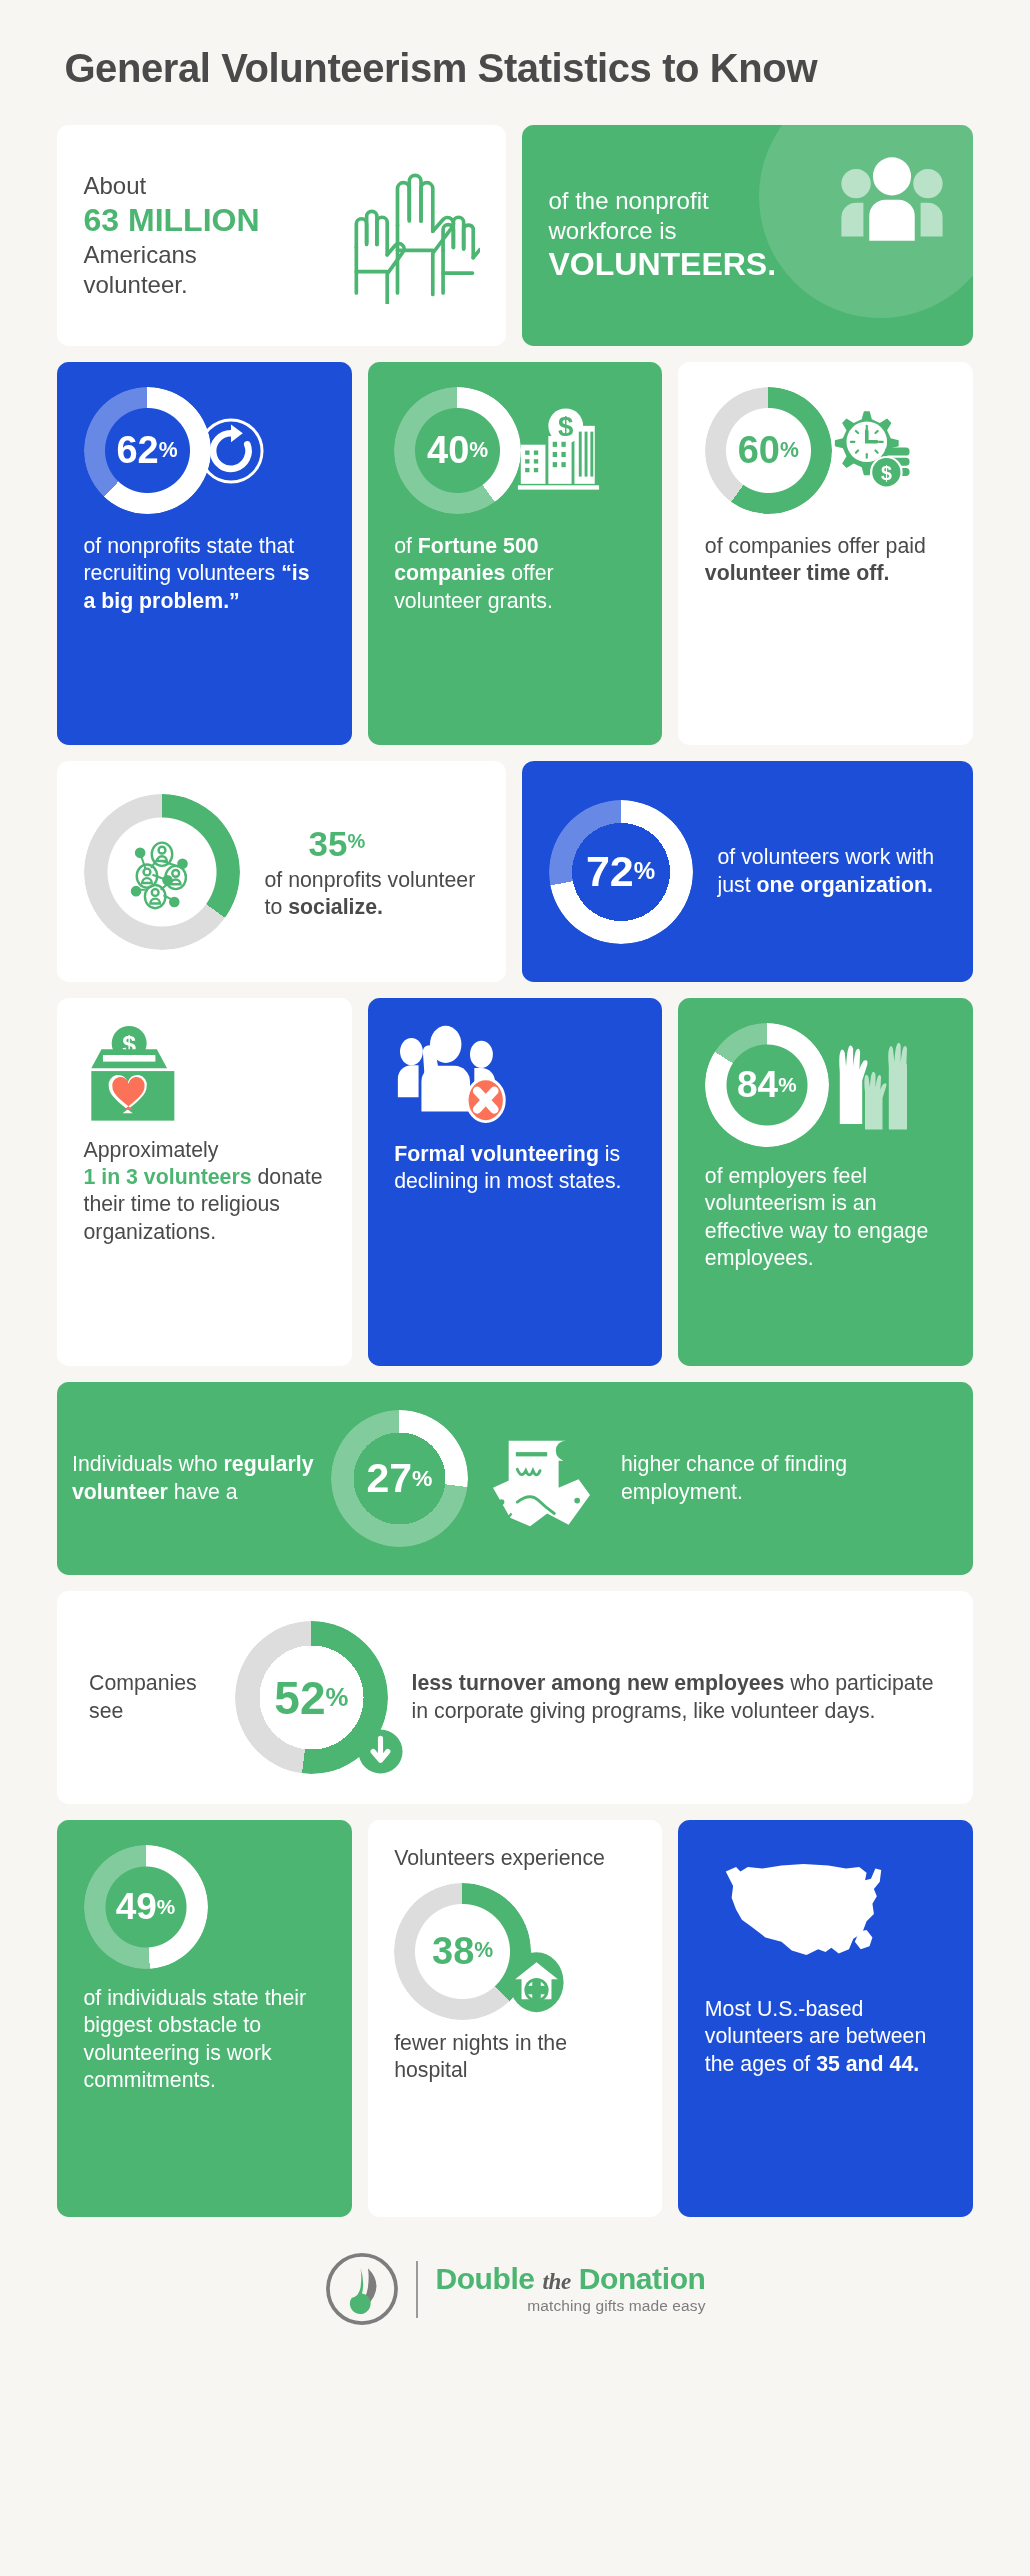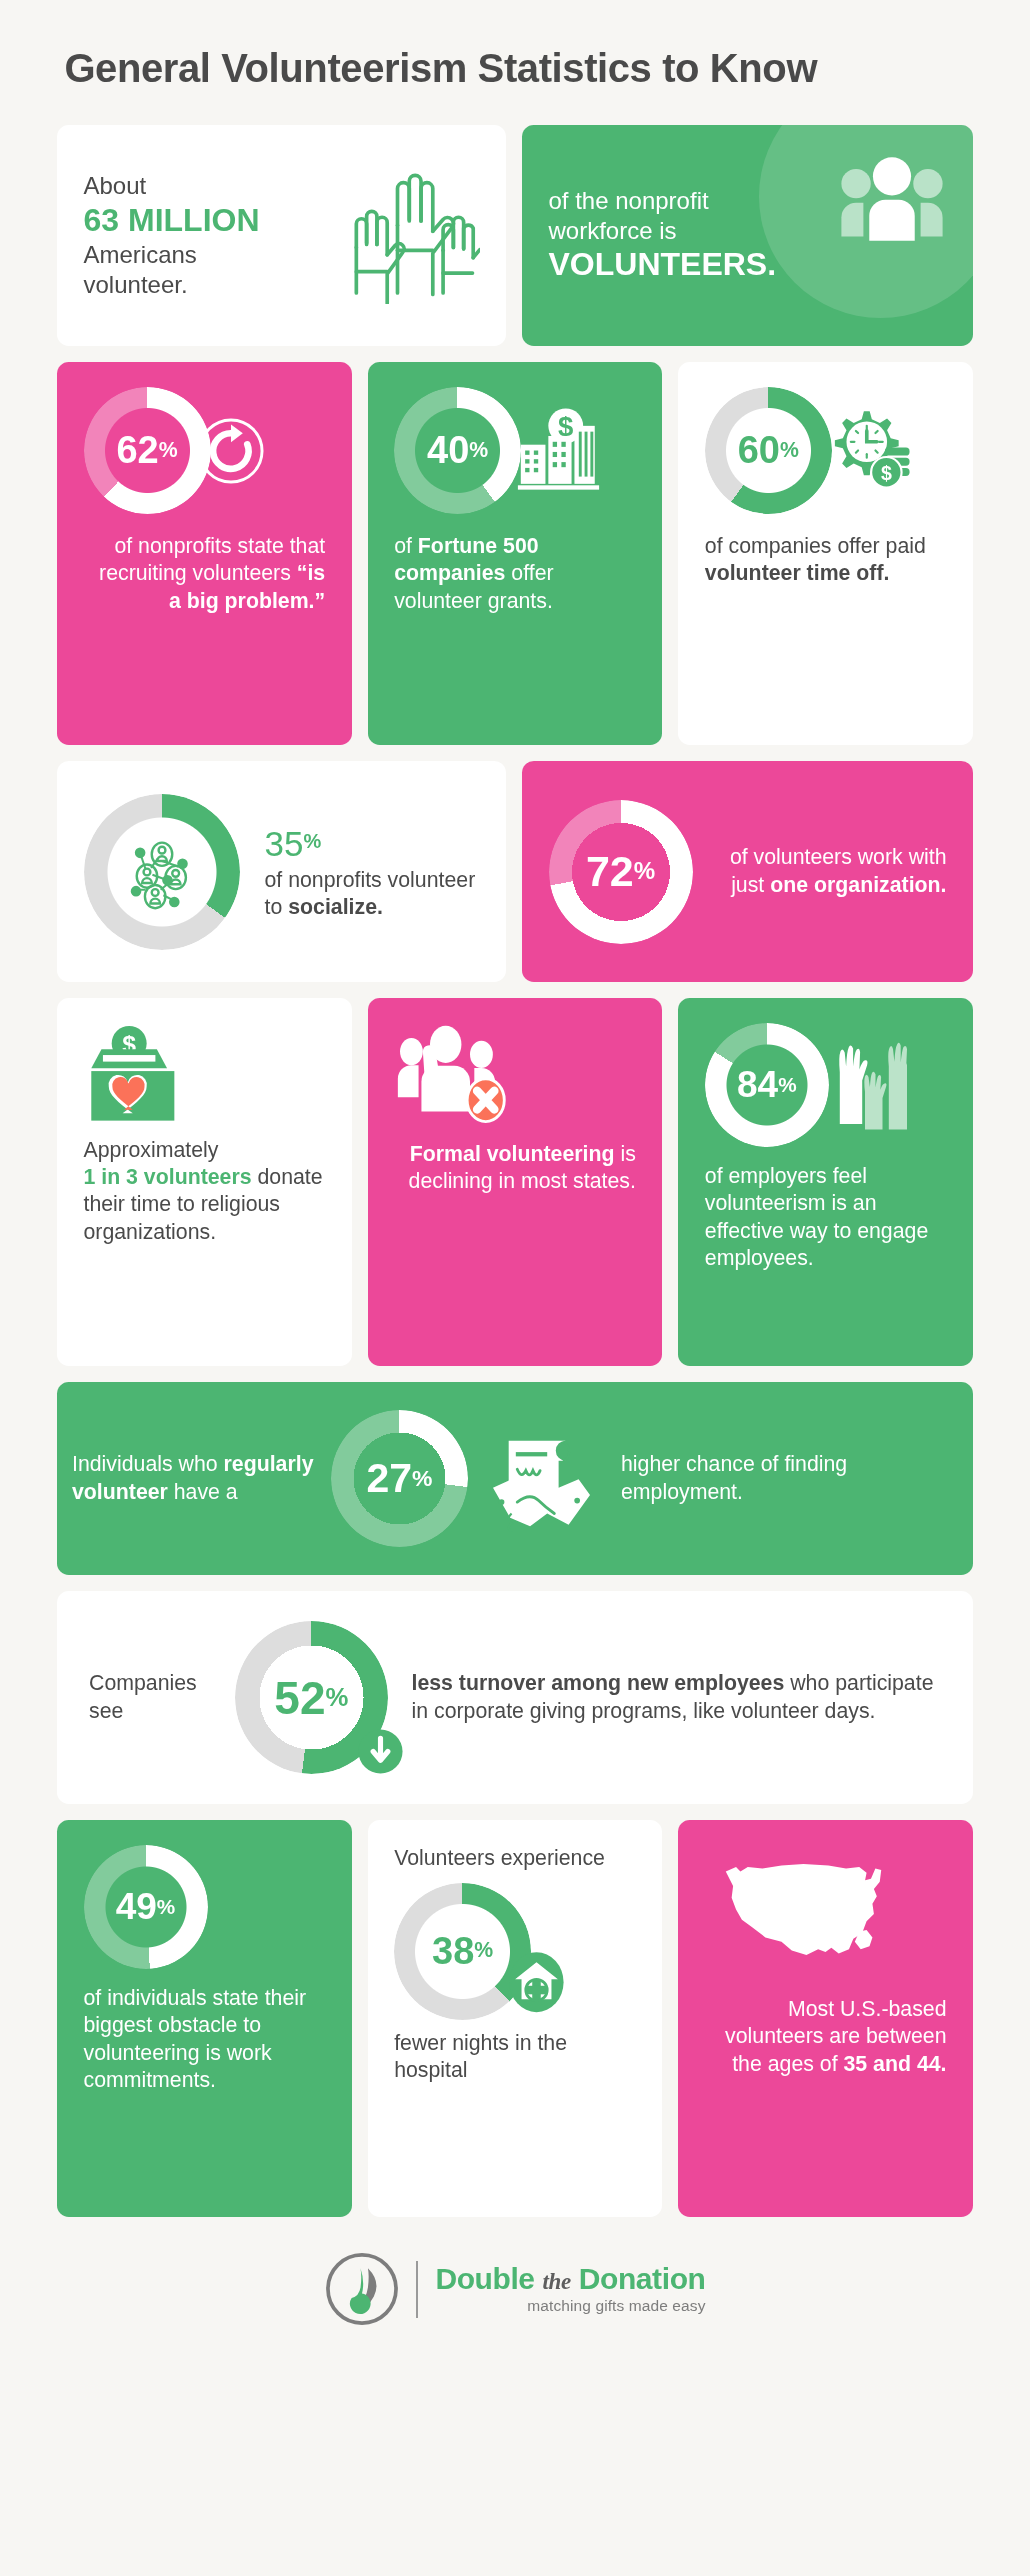--- a/index.html
+++ b/index.html
@@ -28,21 +28,21 @@
   
   .row { display: flex; gap: 16px; margin-bottom: 16px; }
 
   .card {
     border-radius: 11.8px;
     position: relative;
     overflow: hidden;
   }
   .card.white  { background: #FFFFFF; }
   .card.green  { background: #4CB572; }
-  .card.coral  { background: #ec4899; text-align: right; }
+  .card.coral  { background: #1d4ed8; }
 
   .pad { padding: 25px 26.5px; }
 
   
   .t-dark  { color: #4A4A4A; }
   .t-white { color: #FFFFFF; }
   .t-green { color: #4CB572; }
 
   .stat-text { font-size: 21.3px; line-height: 1.28; font-weight: normal; }
   .stat-text b { font-weight: bold; }
@@ -309,21 +309,21 @@
             <path d="M43 106 a7 7 0 0 1 14 0 z"></path>
             <circle cx="28" cy="32" r="6" fill="#4CB572"></circle>
             <circle cx="90" cy="48" r="6" fill="#4CB572"></circle>
             <circle cx="68" cy="72" r="6" fill="#4CB572"></circle>
             <circle cx="22" cy="88" r="6" fill="#4CB572"></circle>
             <circle cx="78" cy="104" r="6" fill="#4CB572"></circle>
           </svg>
         </div>
       </div>
       <div class="stat-text t-dark">
-        <span class="t-green" style="font-size:35px;font-weight:normal;">35</span><span class="t-green" style="font-size:20px;font-weight:bold;vertical-align:super;">%</span><br>
+        <span class="t-green" style="font-size:35px;font-weight:bold;margin-left:44px;">35</span><span class="t-green" style="font-size:20px;font-weight:bold;vertical-align:super;">%</span><br>
         <span>of nonprofits volunteer to </span><b>socialize.</b>
       </div>
     </div>
 
     <div class="card coral c2 pad flexrow">
       <div class="donut" style="width:144px;height:144px;flex:none;margin-right:25px;">
         <div class="ring" style="background:conic-gradient(#FFFFFF 0% 72%, rgba(255,255,255,0.33) 72% 100%); -webkit-mask:radial-gradient(circle, transparent 49px, #000 49px); mask:radial-gradient(circle, transparent 49px, #000 49px);"></div>
         <div class="label t-white" style="font-size:43px;">
           <span>72</span>
             <span class="pct-sign">%</span>

